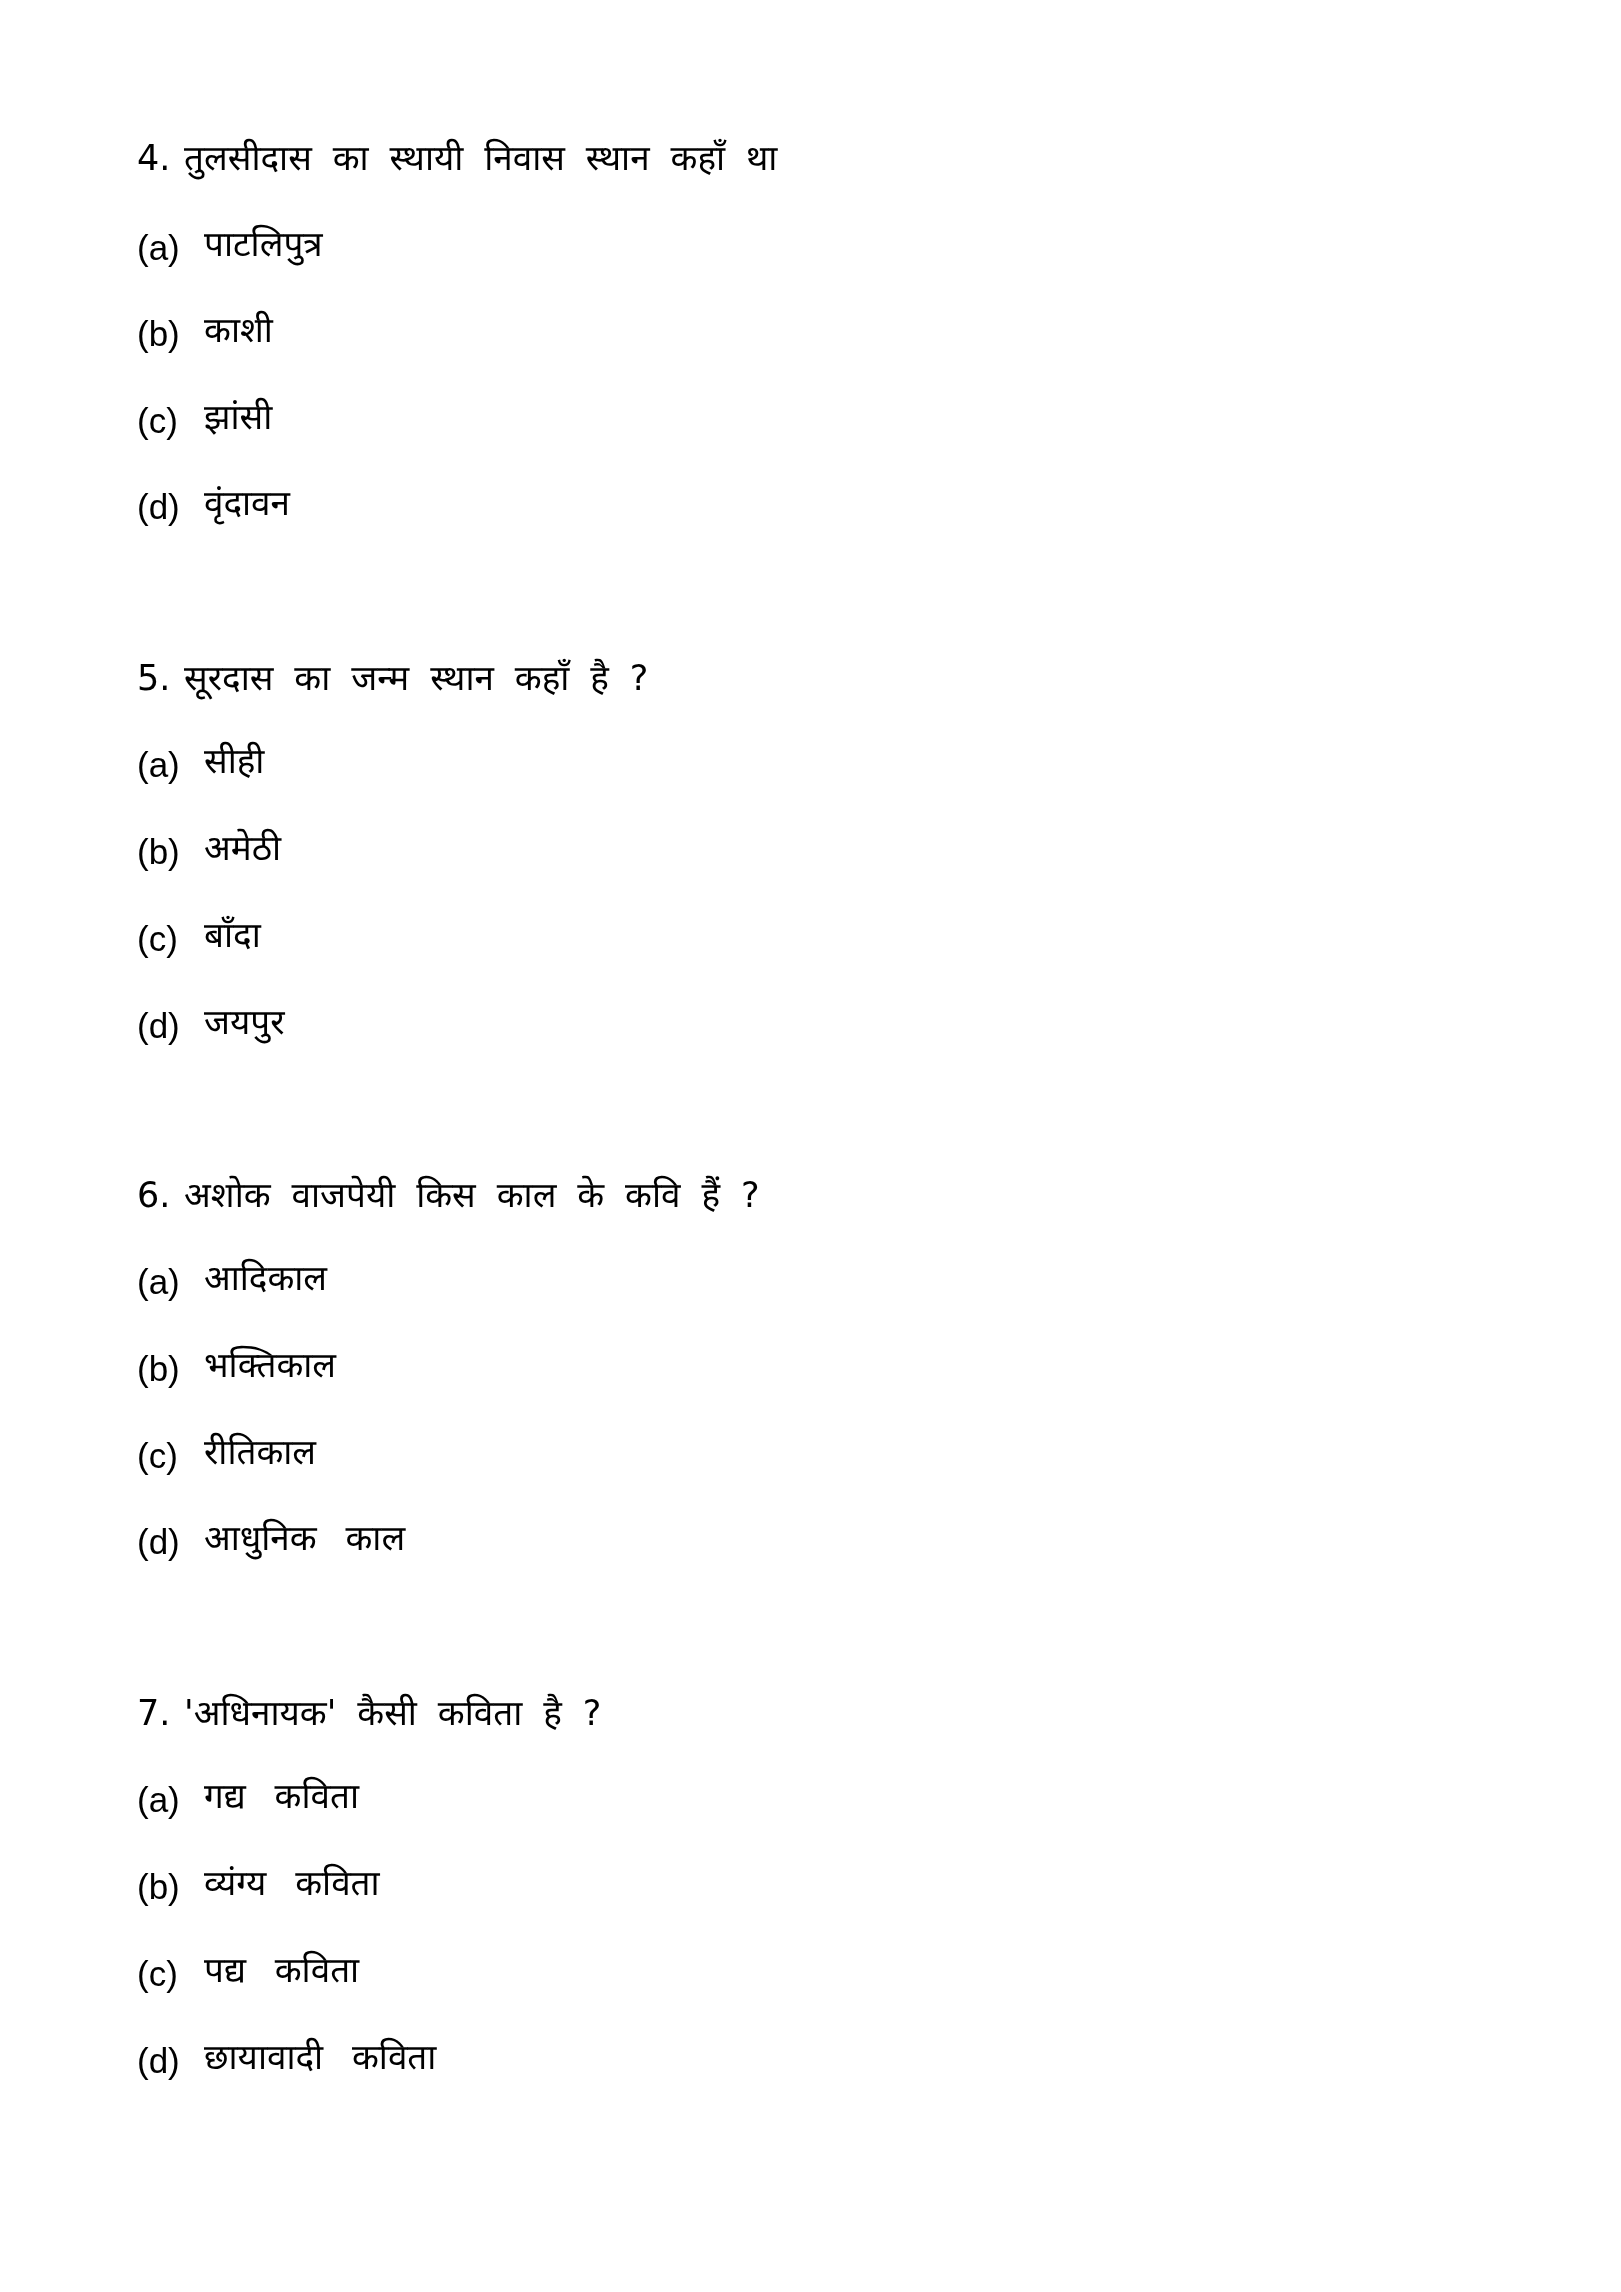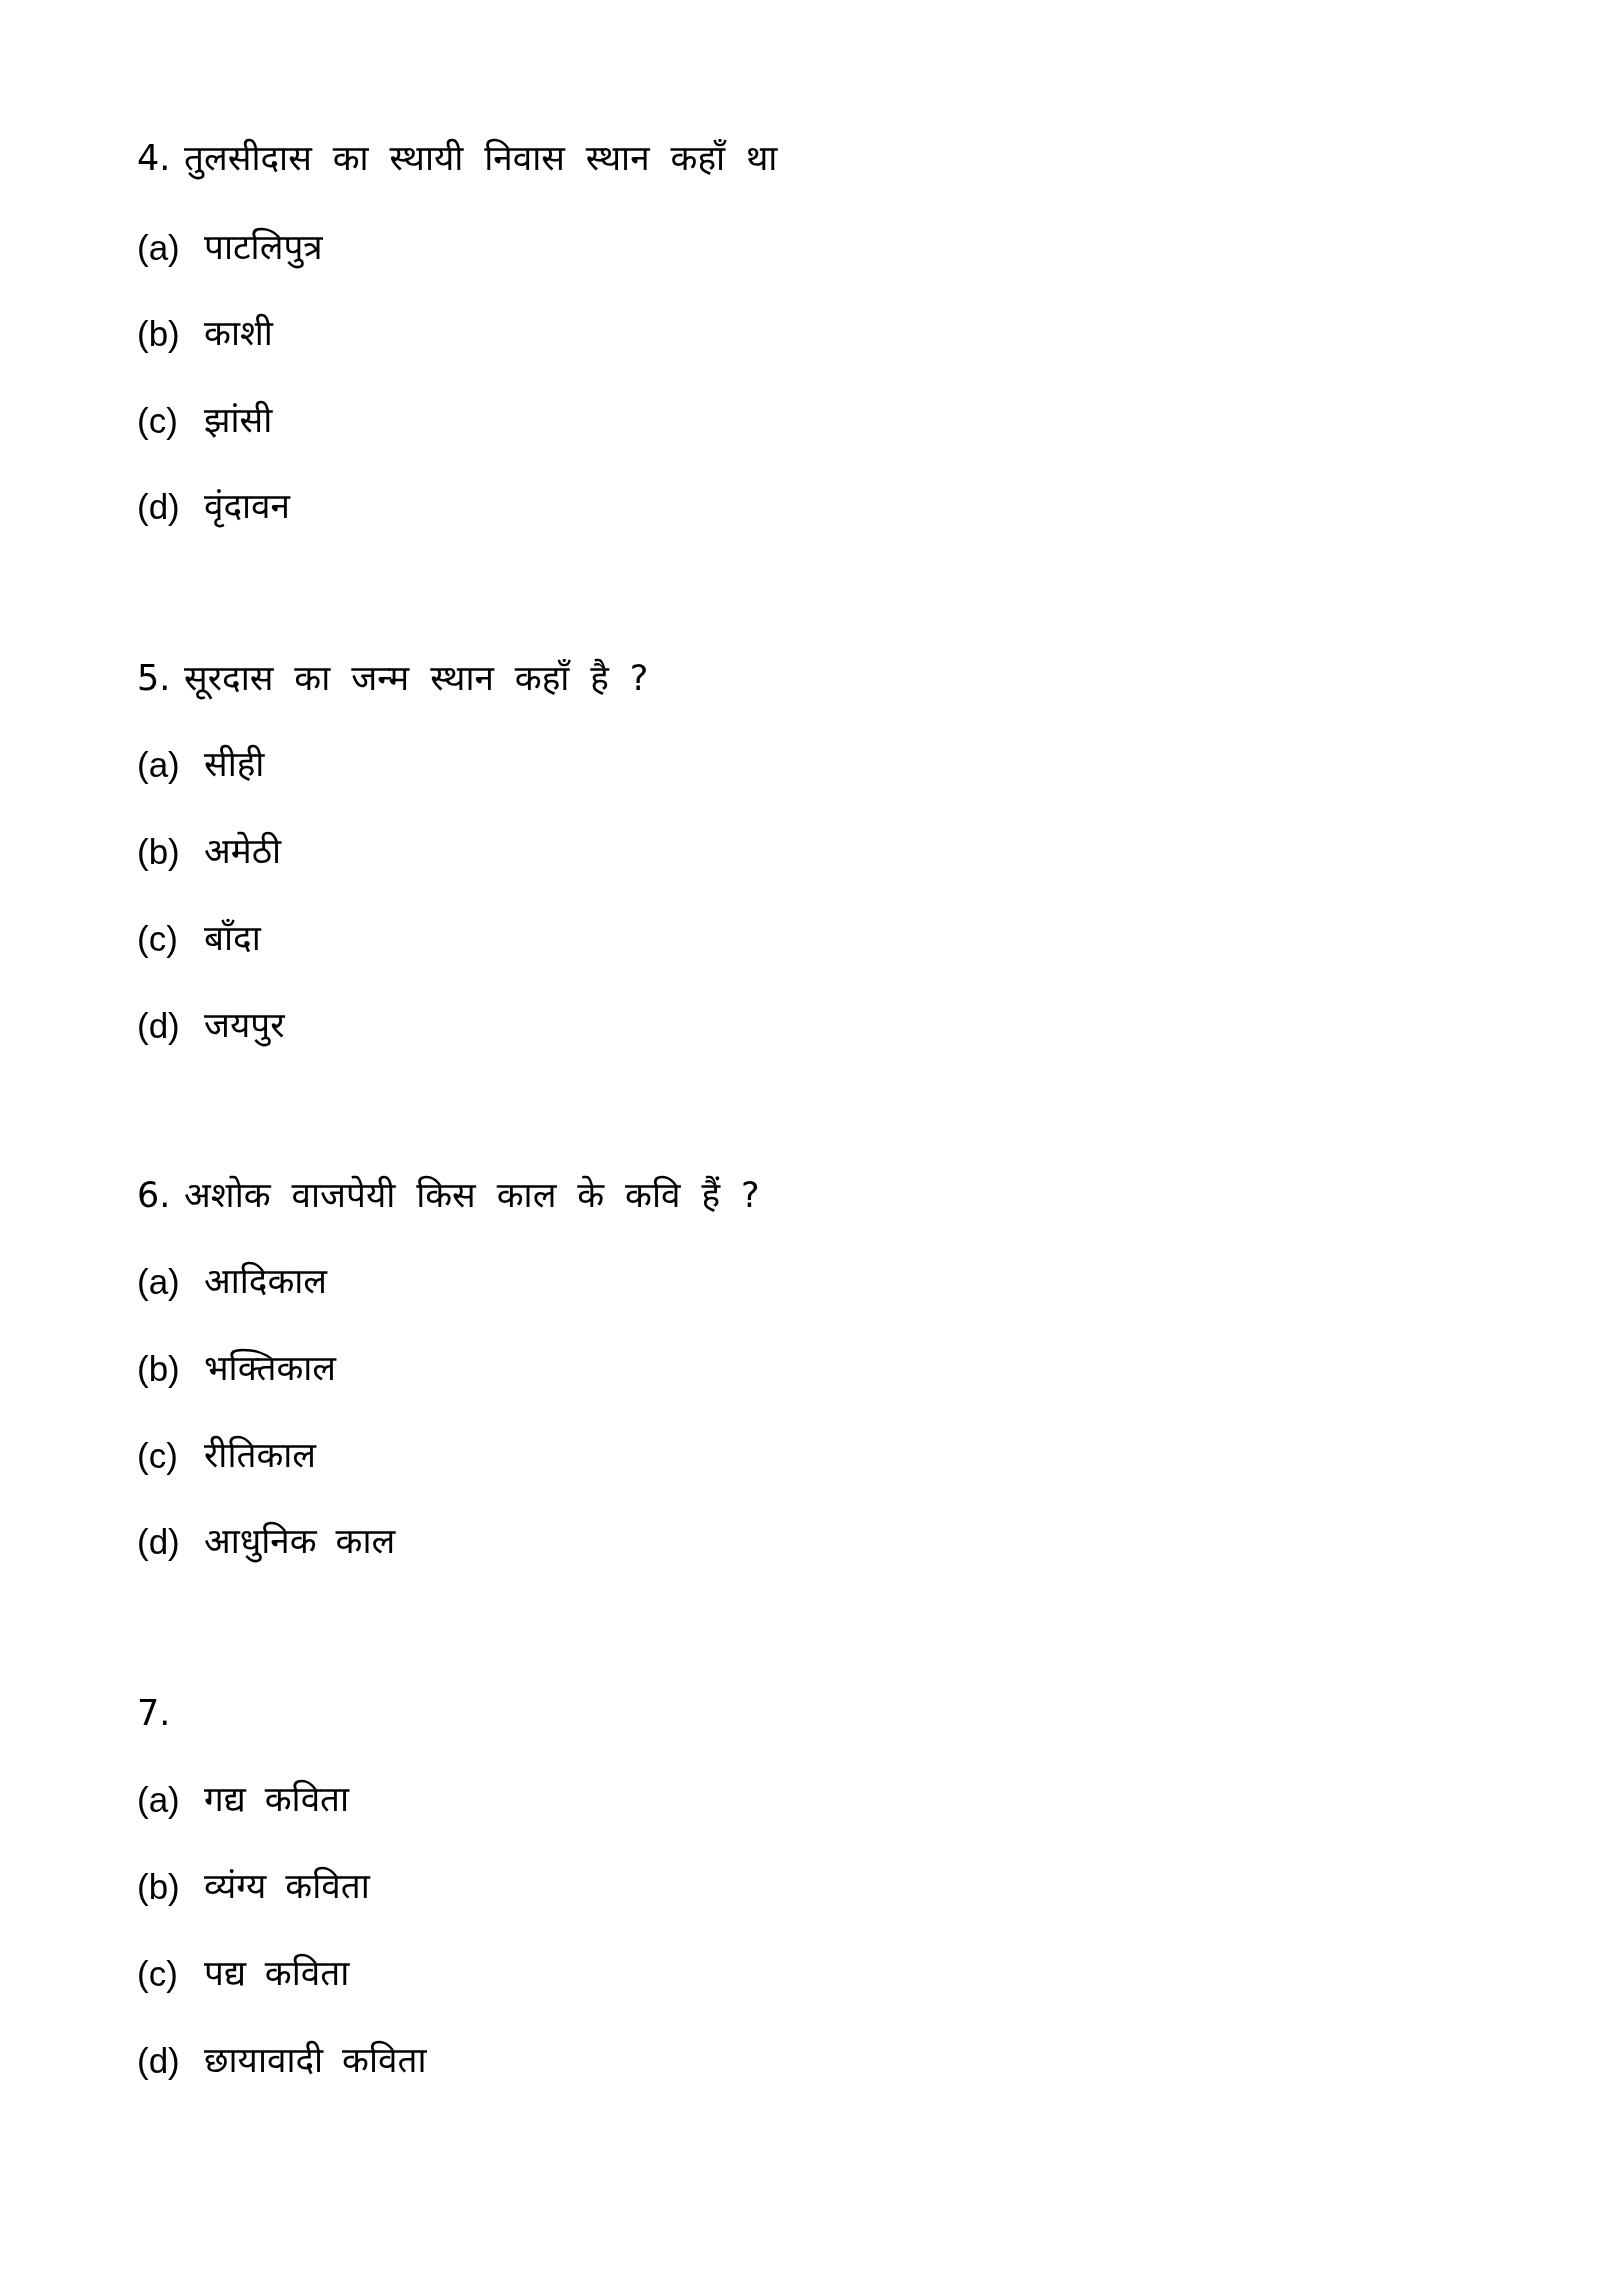--- a/index.html
+++ b/index.html
@@ -43,20 +43,21 @@
     .q-stem .q-text {
       word-spacing: 9.8px;
     }
     .opt-label {
       display: inline-block;
       width: 67px;
       font-family: "Liberation Sans", "DejaVu Sans", sans-serif;
     }
     .opt-text {
       word-spacing: 7.8px;
+      font-family: Liberation Mono, monospace;
     }
   </style>
 </head>
 <body>
 
 <div class="page">
 
   <div class="question" style="top:129px;">
     <div class="q-line q-stem" style="top:0px;">
       <span class="q-number">4.</span>
@@ -122,20 +123,21 @@
     </div>
     <div class="q-line" style="top:346px;">
       <span class="opt-label">(d)</span>
       <span class="opt-text">आधुनिक काल</span>
     </div>
   </div>
 
   <div class="question" style="top:1684px;">
     <div class="q-line q-stem" style="top:0px;">
       <span class="q-number">7.</span>
+      <span class="q-text">'अधिनायक' कैसी कविता है ?</span>
     </div>
     <div class="q-line" style="top:86px;">
       <span class="opt-label">(a)</span>
       <span class="opt-text">गद्य कविता</span>
     </div>
     <div class="q-line" style="top:173px;">
       <span class="opt-label">(b)</span>
       <span class="opt-text">व्यंग्य कविता</span>
     </div>
     <div class="q-line" style="top:260px;">

